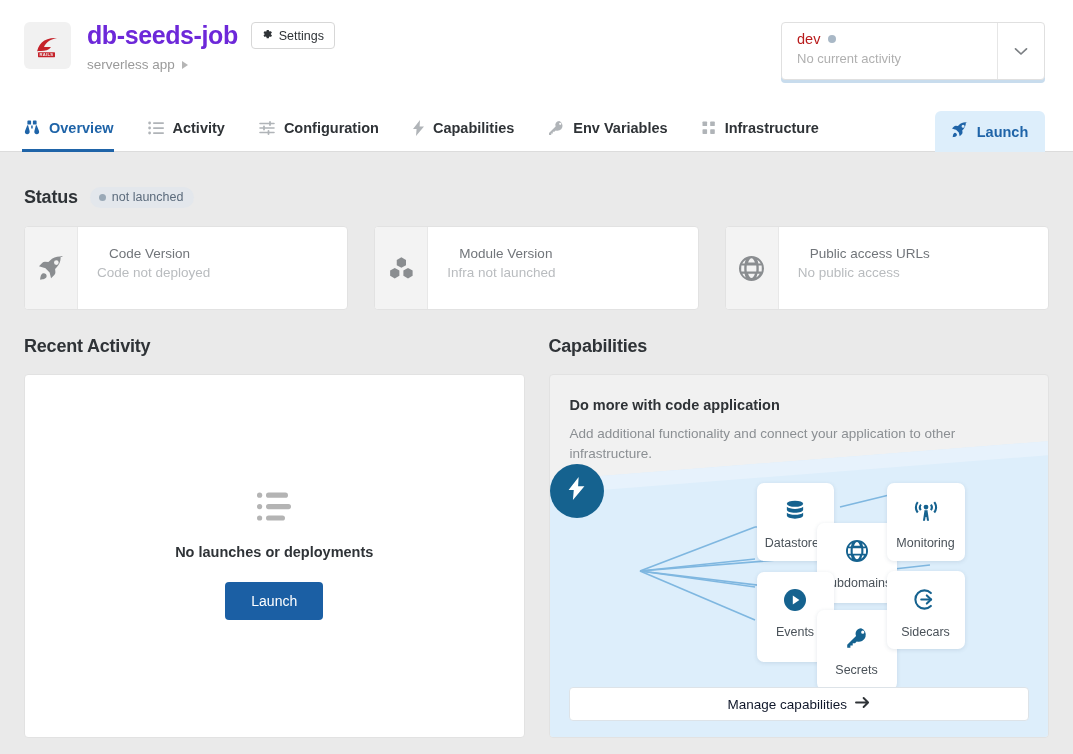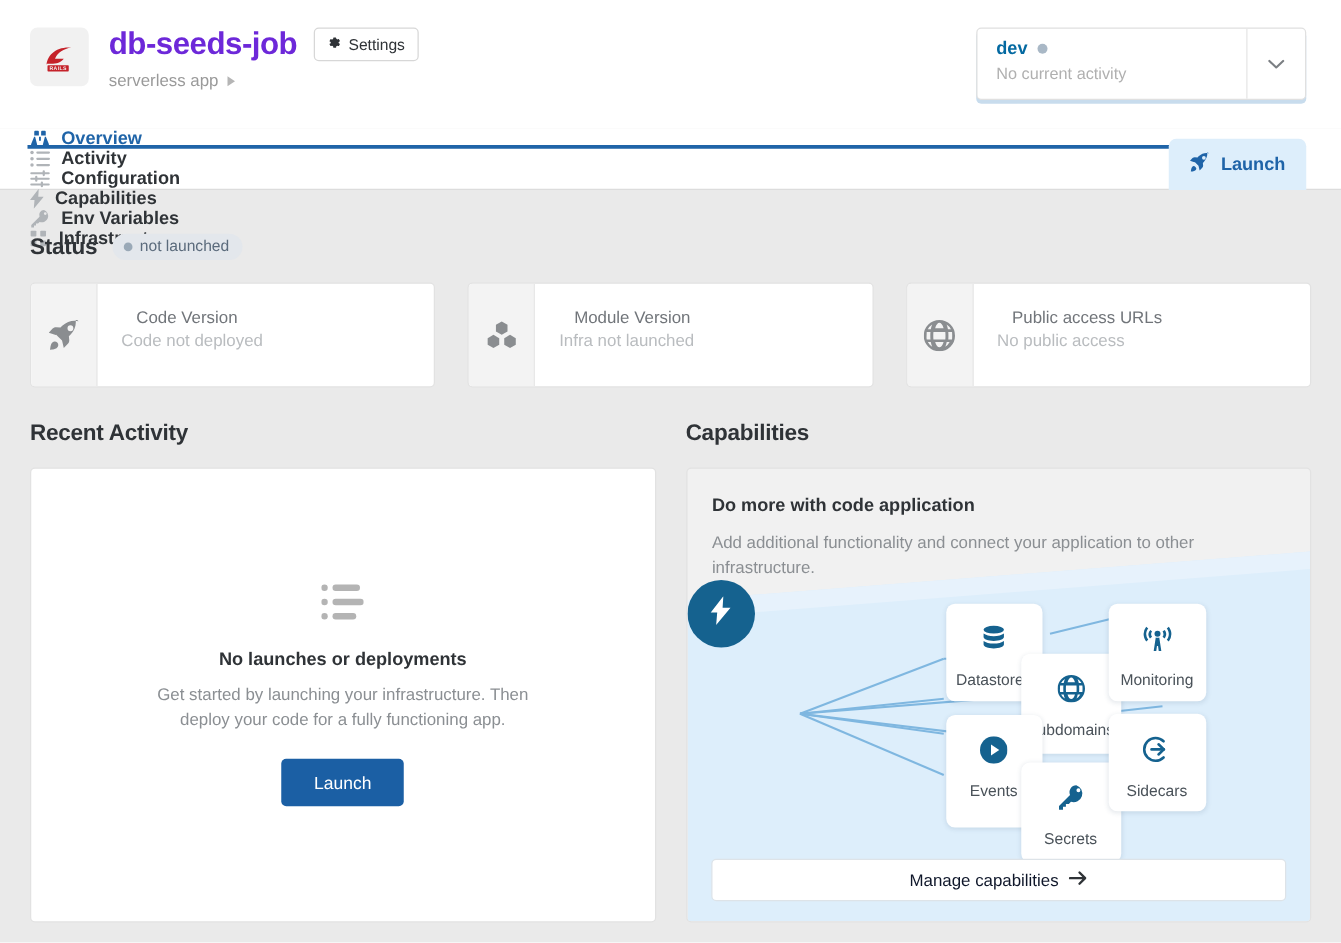--- a/index.html
+++ b/index.html
@@ -33,28 +33,28 @@
 
   
   .env-select {
     position: absolute; right: 28px; top: 22px; width: 264px; height: 58px;
     background: #fff; border: 1px solid #e0e0e0; border-radius: 4px;
     display: flex; align-items: stretch; box-shadow: 0 3px 0 0 #c8dced;
     cursor: pointer;
   }
   .env-main { flex: 1; padding: 8px 0 0 15px; }
   .env-name-row { display: flex; align-items: center; gap: 8px; }
-  .env-name { font-size: 14.5px; font-weight: bold; color: #0369a1; }
+  .env-name { font-size: 14.5px; font-weight: normal; color: #b91c1c; }
   .env-dot { width: 8px; height: 8px; border-radius: 50%; background: #a9b8c6; }
   .env-sub { font-size: 13px; color: #b0b0b0; margin-top: 4px; }
   .env-caret-box { width: 47px; border-left: 1px solid #e6e6e6; display: flex; align-items: center; justify-content: center; }
 
   
   .nav { background: #ffffff; height: 49px; position: relative; border-bottom: 1px solid #dcdcdc; }
-  .nav-inner { display: flex; align-items: stretch; height: 49px; padding-left: 24px; flex-direction: column; }
+  .nav-inner { display: flex; align-items: stretch; height: 49px; padding-left: 24px; }
   .tab {
     display: flex; align-items: center; gap: 9px; padding: 0 17px 0 0; margin-right: 17px;
     font-size: 14.5px; font-weight: bold; color: #2f3337; cursor: pointer; position: relative;
   }
   .tab .tab-ico { display: flex; align-items: center; color: #b0b4b8; }
   .tab.active { color: #1f64a8; }
   .tab.active .tab-ico { color: #1f64a8; }
   .tab.active::after {
     content: ""; position: absolute; left: -2px; right: 17px; bottom: 0; height: 3px; background: #1f64a8;
   }
@@ -323,21 +323,20 @@
             <svg width="34" height="30" viewBox="0 0 34 30" fill="currentColor">
               <circle cx="2.6" cy="3.2" r="2.6"></circle>
                 <rect x="9" y="0.6" width="22" height="5.2" rx="2.6"></rect>
               <circle cx="2.6" cy="14.6" r="2.6"></circle>
                 <rect x="9" y="12" width="25" height="5.2" rx="2.6"></rect>
               <circle cx="2.6" cy="26" r="2.6"></circle>
                 <rect x="9" y="23.4" width="19" height="5.2" rx="2.6"></rect>
             </svg>
           </div>
           <div class="empty-title">No launches or deployments</div>
-          <div class="empty-desc">Get started by launching your infrastructure. Then deploy your code for a fully functioning app.</div>
           <button class="launch-btn">Launch</button>
         </div>
       </div>
 
       <div class="col">
         <div class="section-title">Capabilities</div>
         <div class="cap-panel">
 
           <div class="cap-bluebg">
             <svg width="501" height="362" viewBox="0 0 501 362" preserveAspectRatio="none">

